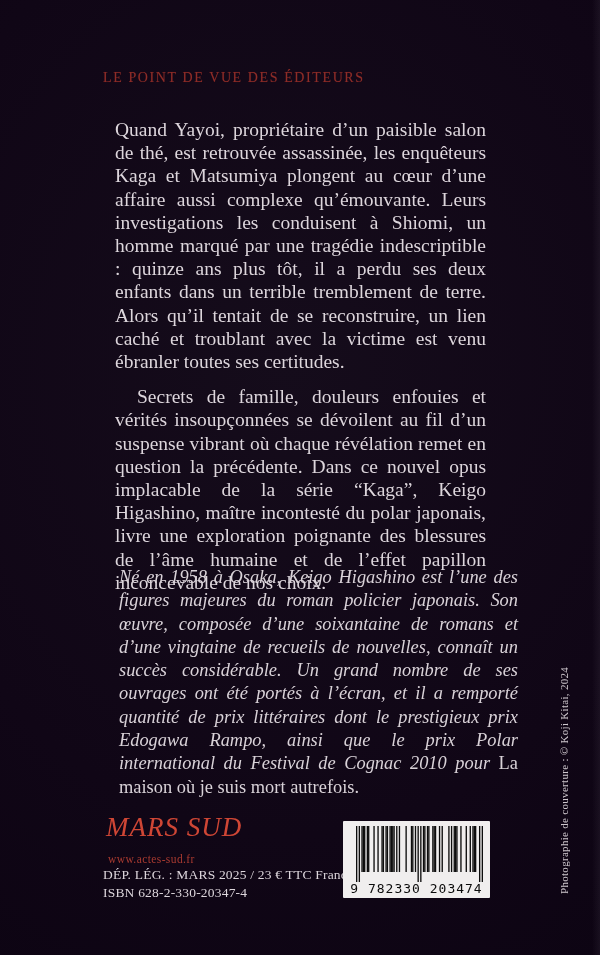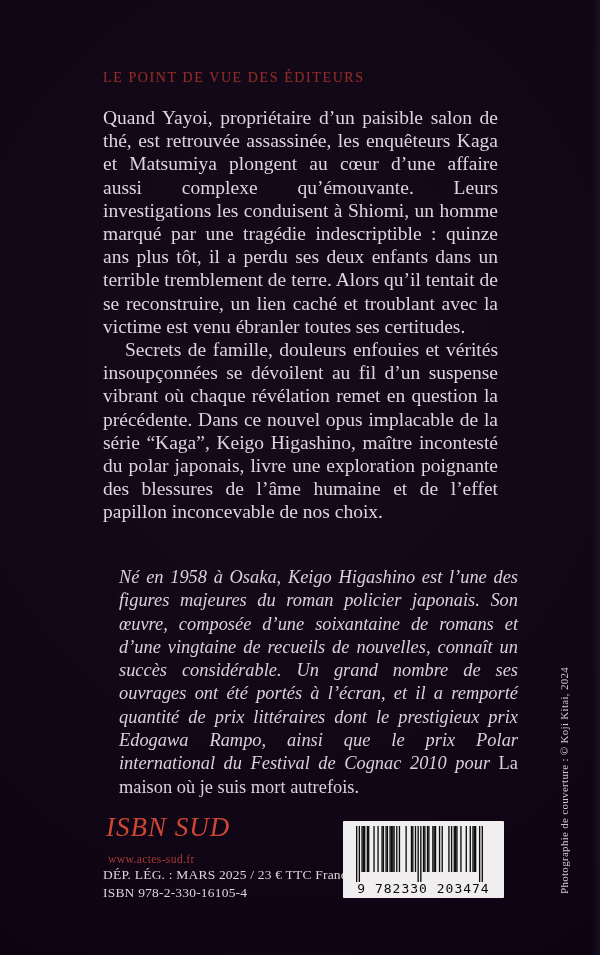--- a/index.html
+++ b/index.html
@@ -22,21 +22,21 @@
     position:absolute;left:103px;top:70px;
     font-size:14px;letter-spacing:1.6px;
     color:#8e2c27;
     text-shadow:0 0 1px rgba(142,44,39,.4);
   }
   .synopsis{
     position:absolute;left:103px;top:106px;width:395px;
     font-size:19.5px;line-height:23.2px;
     color:#ddd6dc;text-align:justify;
   }
-  .synopsis p{margin:0;font-family:Liberation Serif, serif;}
+  .synopsis p{margin:12px;font-family:Liberation Serif, serif;}
   .synopsis p.indented{text-indent:22px;}
   .bio{
     position:absolute;left:101px;top:566px;width:399px;
     font-size:18.4px;line-height:23.3px;
     color:#d9d2d8;text-align:justify;font-style:italic;margin-left:18px;
   }
   .bio .book-title{font-style:normal;}
   .publisher-logo{
     position:absolute;left:106px;top:812px;
     font-size:27px;font-style:italic;letter-spacing:1px;
@@ -47,21 +47,21 @@
     font-size:11.5px;letter-spacing:.4px;
     color:#a83a30;
     margin-top:8px;
   }
   .legal{
     position:absolute;left:103px;top:866px;
     font-size:13.5px;line-height:18px;
     color:#ddd6dc;letter-spacing:.2px;
   }
   .barcode{
-    position:absolute;left:343px;top:821px;width:161px;height:77px;
+    position:absolute;left:343px;top:821px;width:147px;height:77px;
     background:#f0eeee;border-radius:1px;
   }
   .barcode svg{position:absolute;left:13px;top:5px;}
   .barcode-number{
     position:absolute;left:0;right:0;bottom:2px;
     text-align:center;
     font-family:"DejaVu Sans Mono", monospace;
     font-size:13px;letter-spacing:1px;color:#0b0b0b;
   }
   .photo-credit{
@@ -79,27 +79,27 @@
 
   <div class="heading">LE POINT DE VUE DES ÉDITEURS</div>
 
   <div class="synopsis">
     <p>Quand Yayoi, propriétaire d’un paisible salon de thé, est retrouvée assassinée, les enquêteurs Kaga et Matsumiya plongent au cœur d’une affaire aussi complexe qu’émouvante. Leurs investigations les conduisent à Shiomi, un homme marqué par une tragédie indescriptible : quinze ans plus tôt, il a perdu ses deux enfants dans un terrible tremblement de terre. Alors qu’il tentait de se reconstruire, un lien caché et troublant avec la victime est venu ébranler toutes ses certitudes.</p>
     <p class="indented">Secrets de famille, douleurs enfouies et vérités insoupçonnées se dévoilent au fil d’un suspense vibrant où chaque révélation remet en question la précédente. Dans ce nouvel opus implacable de la série “Kaga”, Keigo Higashino, maître incontesté du polar japonais, livre une exploration poignante des blessures de l’âme humaine et de l’effet papillon inconcevable de nos choix.</p>
   </div>
 
   <div class="bio"><span>Né en 1958 à Osaka, Keigo Higashino est l’une des figures majeures du roman policier japonais. Son œuvre, composée d’une soixantaine de romans et d’une vingtaine de recueils de nouvelles, connaît un succès considérable. Un grand nombre de ses ouvrages ont été portés à l’écran, et il a remporté quantité de prix littéraires dont le prestigieux prix Edogawa Rampo, ainsi que le prix Polar international du Festival de Cognac 2010 pour </span><span class="book-title">La maison où je suis mort autrefois.</span></div>
 
-  <div class="publisher-logo">ISBN SUD</div>
+  <div class="publisher-logo">MARS SUD</div>
 
   <div class="publisher-site">www.actes-sud.fr</div>
 
   <div class="legal">
     <div>DÉP. LÉG. : MARS 2025 / 23 € TTC France</div>
-    <div>ISBN 978-2-330-16105-4</div>
+    <div>ISBN 628-2-330-20347-4</div>
   </div>
 
   <div class="barcode">
     <svg id="barcode-bars" width="127" height="58" viewBox="0 0 95 58" preserveAspectRatio="none">
         <rect x="0" y="0" width="1" height="56" fill="#0d0d0d"></rect>
         <rect x="2" y="0" width="1" height="56" fill="#0d0d0d"></rect>
         <rect x="4" y="0" width="1" height="46" fill="#0d0d0d"></rect>
         <rect x="5" y="0" width="1" height="46" fill="#0d0d0d"></rect>
         <rect x="6" y="0" width="1" height="46" fill="#0d0d0d"></rect>
         <rect x="8" y="0" width="1" height="46" fill="#0d0d0d"></rect>

